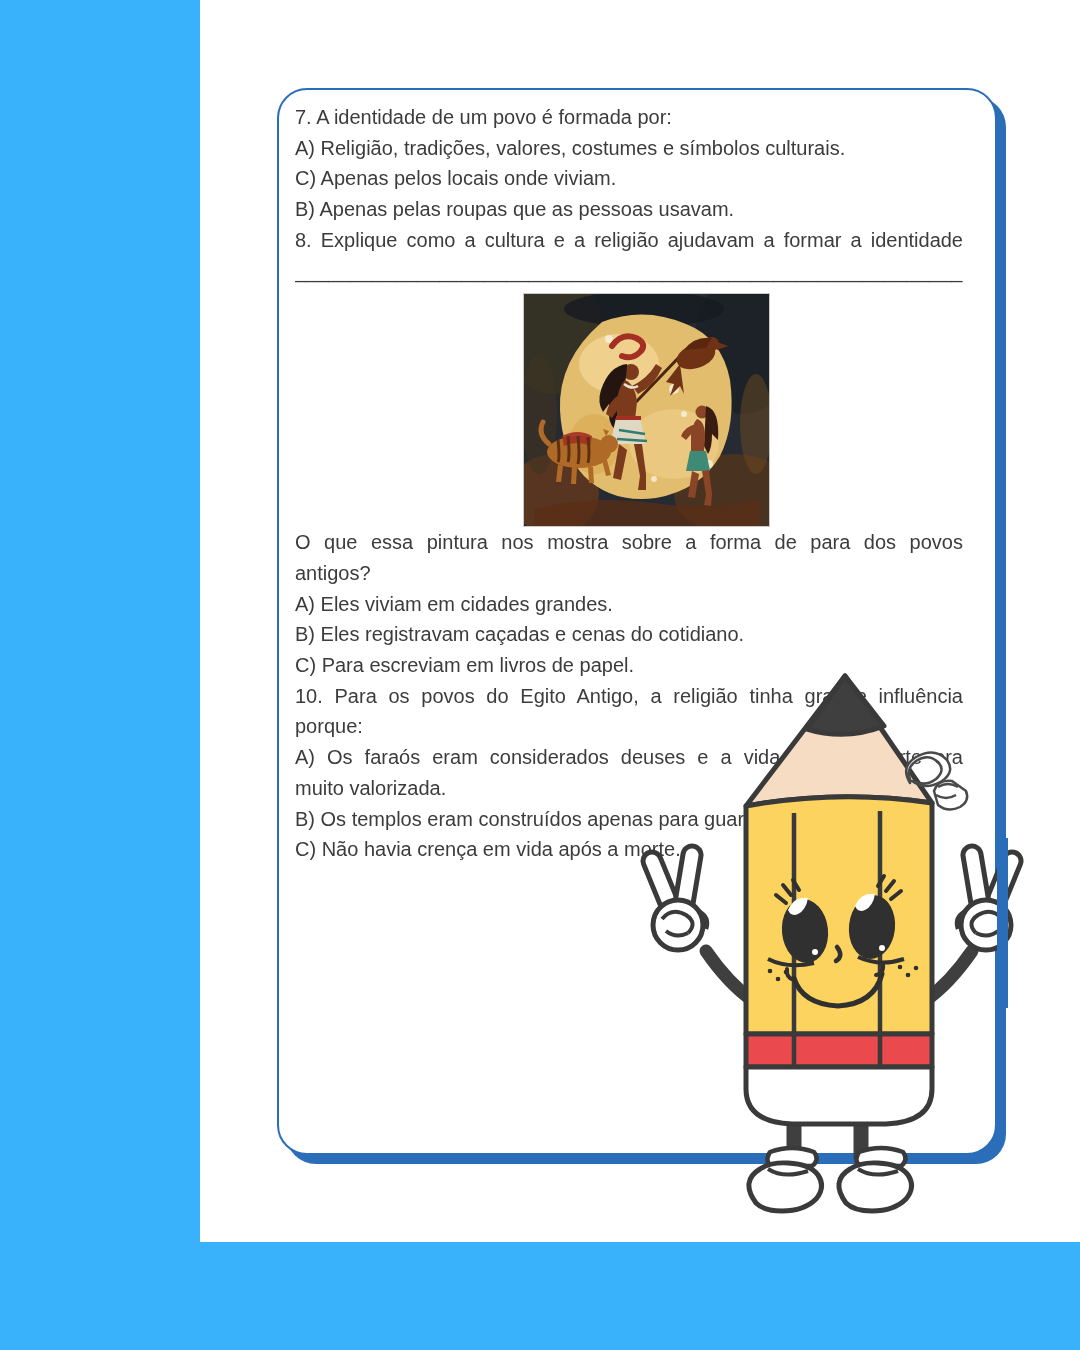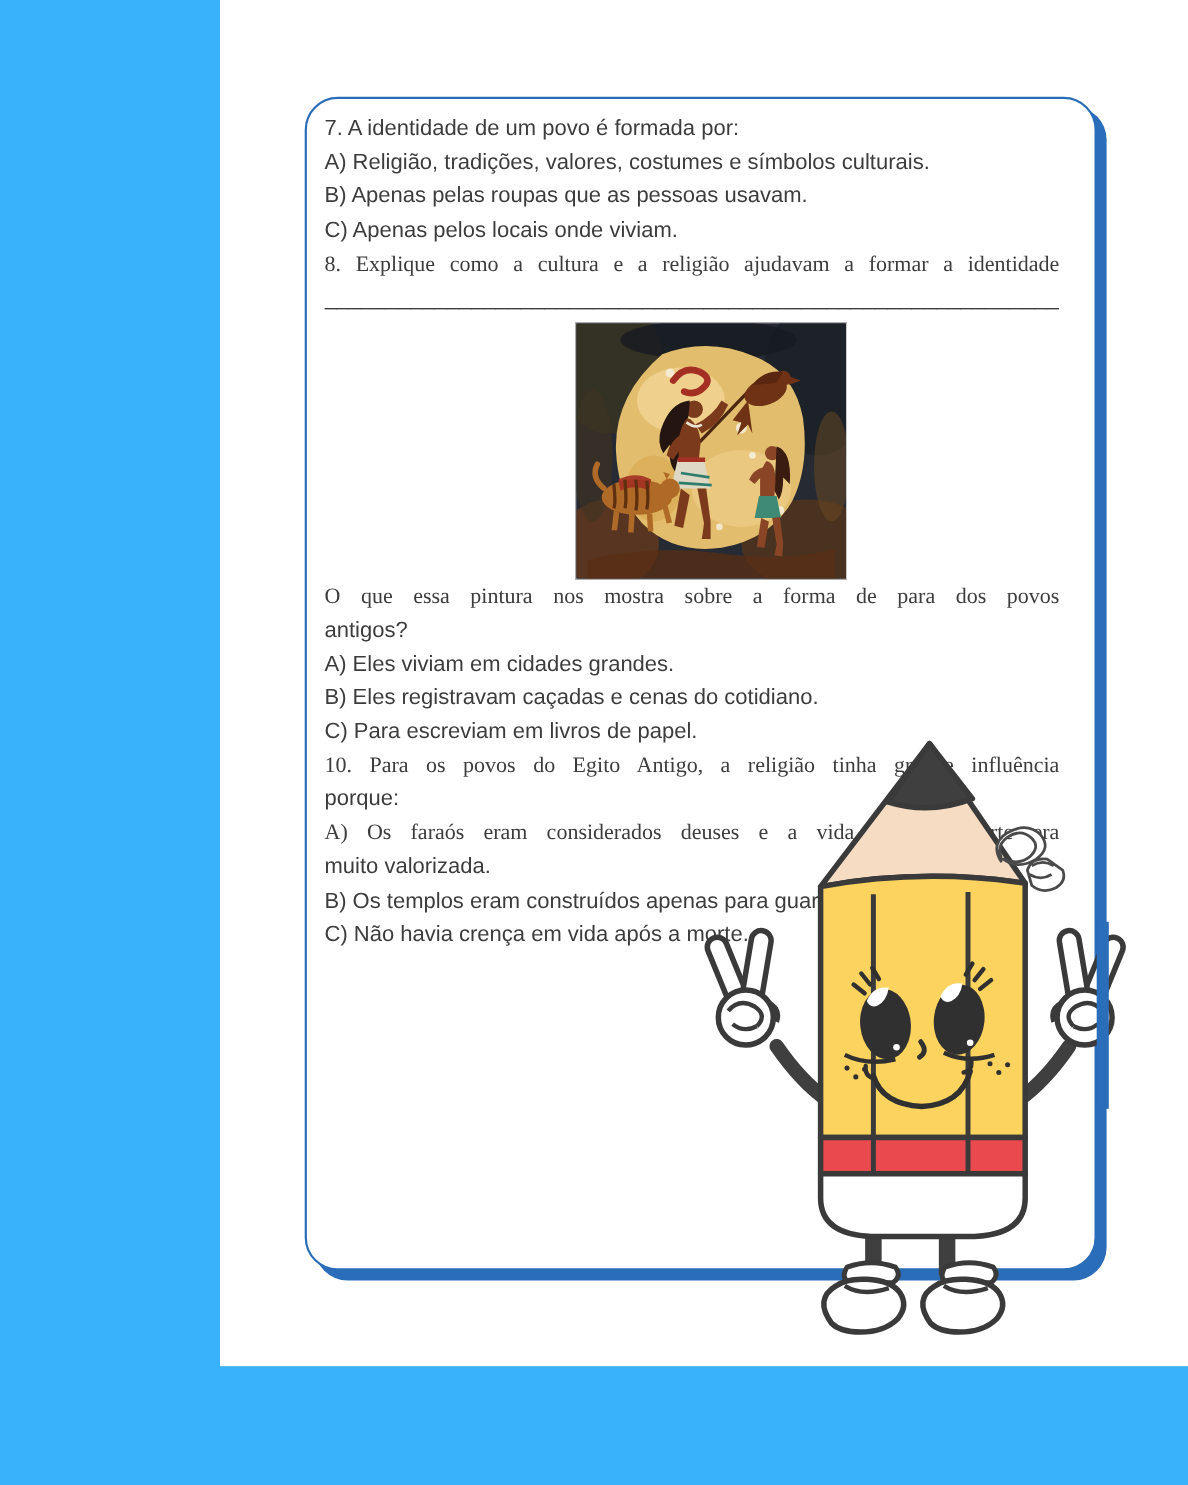--- a/index.html
+++ b/index.html
@@ -4,21 +4,21 @@
 <style>
   html,body{margin:0;padding:0;}
   body{width:1080px;height:1350px;position:relative;overflow:hidden;
        background:#3ab1fb;font-family:"Liberation Sans","DejaVu Sans",sans-serif;}
   .paper{position:absolute;left:200px;top:0;width:880px;height:1242px;background:#ffffff;}
   .card{position:absolute;left:277px;top:88px;width:716px;height:1063px;background:#ffffff;
         border:2px solid #2a6db8;border-radius:30px;box-shadow:9px 9px 0 0 #2a6db8;}
   .content{position:absolute;left:295px;top:90px;width:668px;color:#3c3c3c;
            font-size:20px;line-height:30.7px;margin-top:12px;}
   .content p{margin:0;}
-  .jl{text-align:justify;text-align-last:justify;font-family:Liberation Serif, serif;}
+  .jl{text-align:justify;text-align-last:justify;}
   .mt-q7t{margin-top:9px;}
   .mt-q7o{margin-top:26px;}
   .mt-q8t{margin-top:24px;}
   .mt-blank{margin-top:27px;}
   .mt-q9t{margin-top:27px;}
   .mt-q9q{margin-top:3px;}
   .mt-q9o{margin-top:26px;}
   .mt-q10t{margin-top:24px;}
   .mt-q10o{margin-top:26px;}
   .blank{white-space:nowrap;overflow:hidden;letter-spacing:0;}
@@ -31,22 +31,22 @@
 </head>
 <body>
 
 <div class="paper"></div>
 
 <div class="card"></div>
 
 <div class="content">
   <p class="mt-q7t">7. A identidade de um povo é formada por:</p>
   <p class="mt-q7o">A) Religião, tradições, valores, costumes e símbolos culturais.</p>
+  <p>C) Apenas pelos locais onde viviam.</p>
   <p>B) Apenas pelas roupas que as pessoas usavam.</p>
-  <p>C) Apenas pelos locais onde viviam.</p>
 
   <p class="mt-q8t jl">8. Explique como a cultura e a religião ajudavam a formar a identidade</p>
   <p class="mt-blank blank">____________________________________________________________</p>
 
 
   <svg class="painting" viewBox="0 0 245 232" xmlns="http://www.w3.org/2000/svg">
     <rect width="245" height="232" fill="#262a33"></rect>
     <ellipse cx="30" cy="40" rx="50" ry="60" fill="#3b3420" opacity="0.7"></ellipse>
     <ellipse cx="220" cy="50" rx="50" ry="70" fill="#1c2027" opacity="0.8"></ellipse>
     <ellipse cx="120" cy="15" rx="80" ry="18" fill="#171a20" opacity="0.8"></ellipse>

